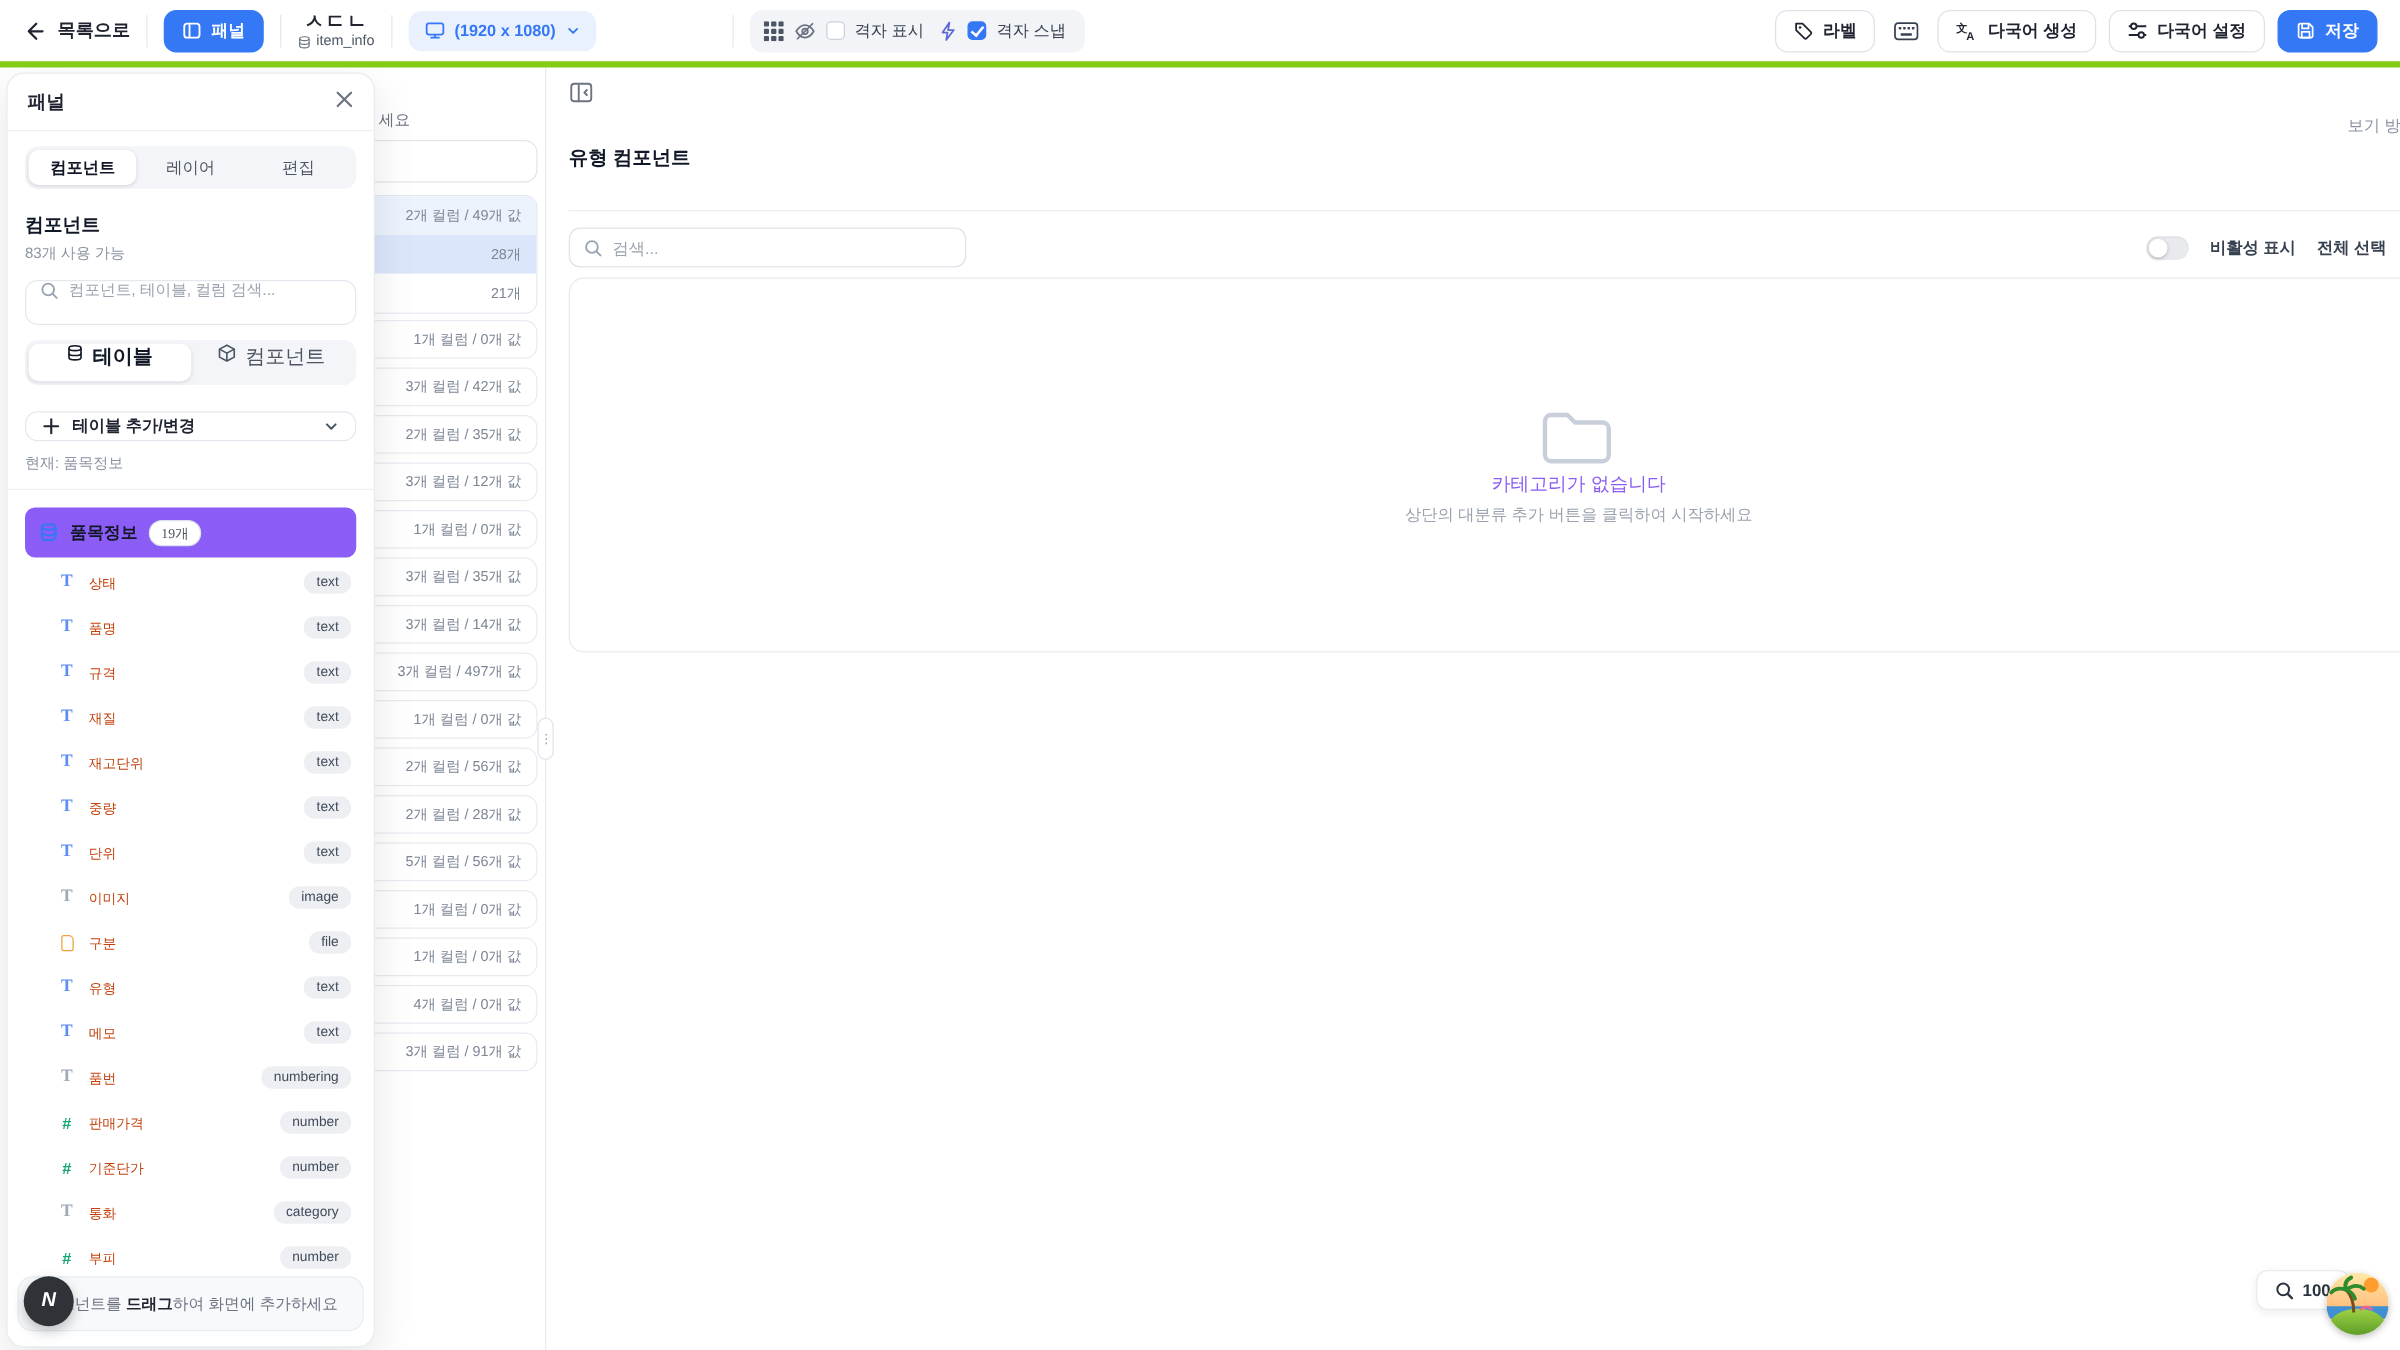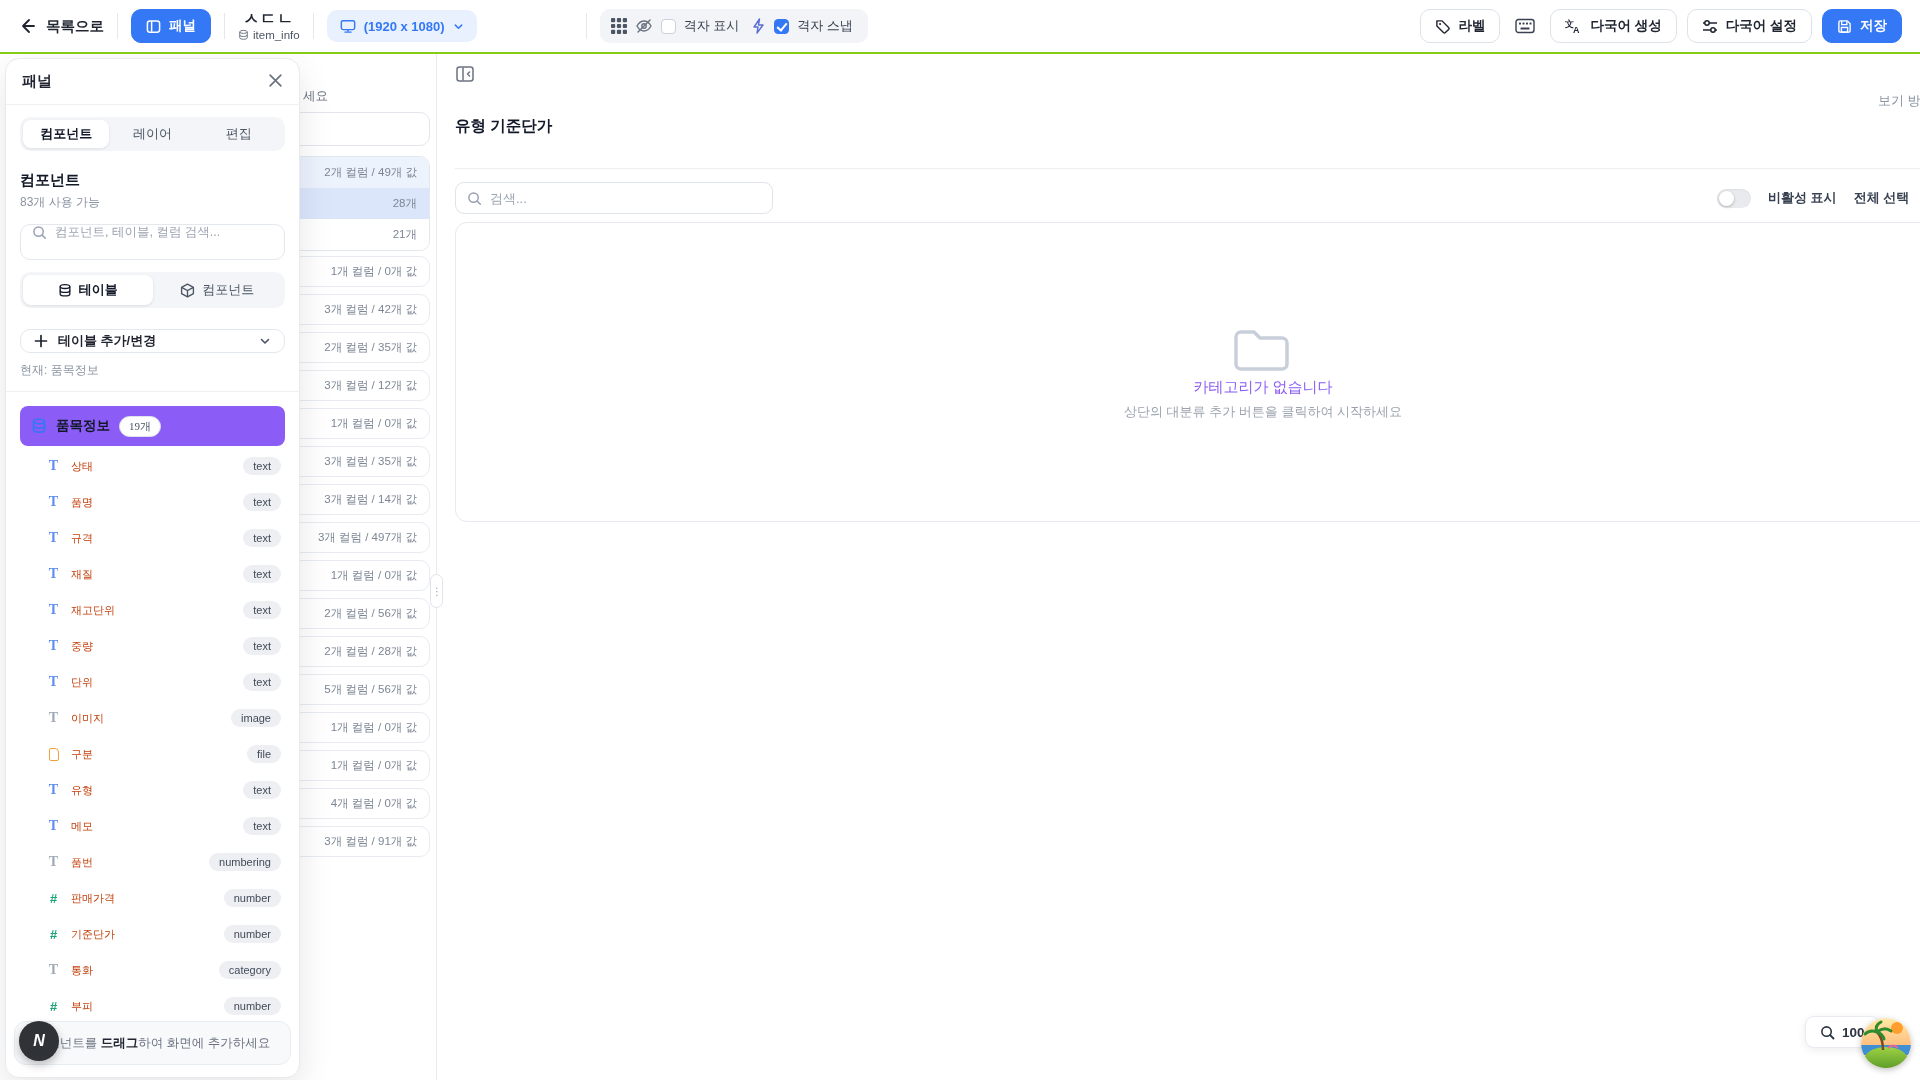--- a/index.html
+++ b/index.html
@@ -2,21 +2,21 @@
 <html><head>
 <meta charset="utf-8">
 <style>
   * { margin:0; padding:0; box-sizing:border-box; }
   html,body { width:1920px; height:1080px; overflow:hidden; background:#fff;
     font-family:"Liberation Sans","DejaVu Sans",sans-serif; color:#1f2430; }
   .screen { position:relative; width:1920px; height:1080px; background:#fff; }
 
   
   .toolbar { position:absolute; left:0; top:0; width:1920px; height:54px;
-    background:#fff; border-bottom:2px solid #84cc16; display:flex; align-items:center;
+    background:#fff; border-bottom:5px solid #84cc16; display:flex; align-items:center;
     padding:0 18px; gap:13px; z-index:50; }
   .tb-sep { width:1px; height:26px; background:#e5e8ed; flex:0 0 1px; }
   .tb-back { display:flex; align-items:center; gap:10px; cursor:pointer; }
   .tb-back-label { font-size:14.5px; font-weight:700; color:#1f2430; }
   .btn { display:inline-flex; align-items:center; gap:8px; height:34px; padding:0 14px;
     border-radius:10px; border:1px solid #dde2e9; background:#fff; font-size:13.5px;
     font-weight:600; color:#1f2430; cursor:pointer; white-space:nowrap; }
   .btn-blue { background:#3478f6; border-color:#3478f6; color:#fff; }
   .tb-title-block { display:flex; flex-direction:column; align-items:center; line-height:1.15; }
   .tb-title { font-size:16px; font-weight:700; letter-spacing:1px; }
@@ -70,22 +70,22 @@
     color:#4b5563; border-radius:8px; cursor:pointer; }
   .sp-tab.active { background:#fff; font-weight:700; color:#111827; box-shadow:0 1px 3px rgba(16,24,40,.10); }
   .sp-heading { margin-top:20px; font-size:15px; font-weight:700; color:#111827; }
   .sp-sub { margin-top:4px; font-size:12px; color:#8a93a1; }
   .sp-search { margin-top:13px; height:36px; border:1px solid #e3e7ee; border-radius:10px;
     display:flex; align-items:flex-start; gap:8px; padding:0 11px; background:#fff; }
   .sp-search input { border:none; outline:none; flex:1; font-size:12.5px; color:#1f2430;
     font-family:inherit; background:transparent; }
   .sp-search input::placeholder { color:#9aa3b0; }
   .src-tabs { margin-top:12px; display:flex; background:#f4f5f8; border-radius:10px; padding:3px; height:36px; }
-  .src-tab { flex:1; display:flex; align-items:center; justify-content:center; gap:7px;
-    font-size:13px; color:#4b5563; border-radius:8px; cursor:pointer; }
+  .src-tab { flex:1; display:flex; justify-content:center; gap:7px;
+    font-size:16px; color:#4b5563; border-radius:8px; cursor:pointer; }
   .src-tab.active { background:#fff; font-weight:700; color:#111827; box-shadow:0 1px 3px rgba(16,24,40,.10); }
   .add-btn { margin-top:21px; width:100%; height:24px; border:1px solid #e3e7ee; border-radius:10px;
     background:#fff; display:flex; align-items:center; gap:10px; padding:0 13px; font-size:13px;
     font-weight:600; color:#1f2430; cursor:pointer; font-family:inherit; }
   .add-btn .chev { margin-left:auto; }
   .sp-current { margin-top:9px; font-size:12px; color:#8a93a1; }
   .sp-divider { margin-top:12px; height:1px; background:#eef0f3; margin-left:-14px; margin-right:-14px; }
   .tbl-header { margin-top:14px; height:40px; background:#8b5cf6; border-radius:8px; display:flex;
     align-items:center; gap:9px; padding:0 11px; cursor:pointer;font-family:Liberation Serif, serif; }
   .tbl-name { font-size:13.5px; font-weight:700; color:#111827; }
@@ -334,21 +334,21 @@
 
   <div class="canvas">
     <button class="collapse-btn">
       <svg width="20" height="20" viewBox="0 0 20 20">
           <rect x="2" y="3" width="16" height="14" rx="2.5" stroke="#6b7280" stroke-width="1.5" fill="none"></rect>
           <line x1="8" y1="3.5" x2="8" y2="16.5" stroke="#6b7280" stroke-width="1.5"></line>
           <path d="M14.5 8 L12.5 10 L14.5 12" stroke="#6b7280" stroke-width="1.5" fill="none" stroke-linecap="round" stroke-linejoin="round"></path>
         </svg>
     </button>
     <div class="view-mode">보기 방식</div>
-    <div class="canvas-title">유형 기준단가</div>
+    <div class="canvas-title">유형 컴포넌트</div>
     <div class="canvas-divider"></div>
     <div class="canvas-search">
       <svg width="15" height="15" viewBox="0 0 16 16">
           <circle cx="7" cy="7" r="5" stroke="#98a2b3" stroke-width="1.6" fill="none"></circle>
           <line x1="10.8" y1="10.8" x2="14.2" y2="14.2" stroke="#98a2b3" stroke-width="1.6" stroke-linecap="round"></line>
         </svg>
       <input type="text" placeholder="검색..." style="">
     </div>
     <div class="canvas-controls">
       <span class="toggle"></span>

